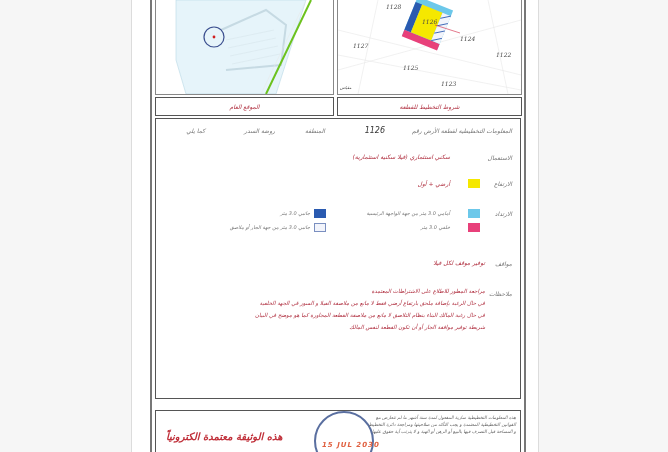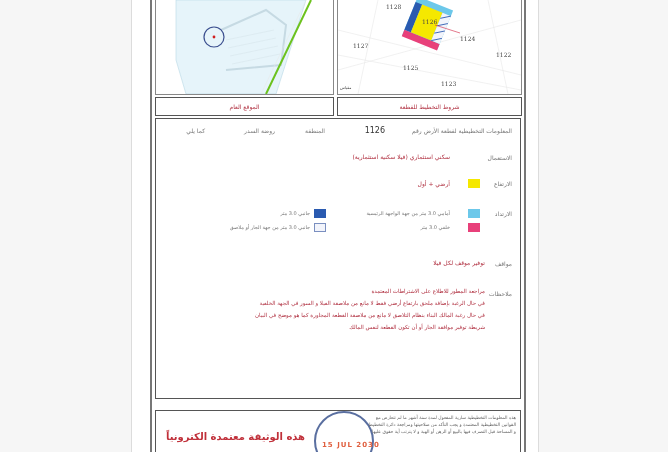--- a/index.html
+++ b/index.html
@@ -1,17 +1,17 @@
 <!DOCTYPE html>
 <html><head>
 <meta charset="utf-8">
 <style>
   html, body { margin:0; padding:0; }
   body { width:668px; height:452px; background:#f6f6f6; position:relative; overflow:hidden; font-family:"DejaVu Sans", sans-serif; }
-  .page { position:absolute; left:131px; top:0; width:406px; height:452px; background:#ffffff; border-left:1px solid #dcdcdc; border-right:1px solid #dcdcdc; }
+  .page { position:absolute; left:131px; top:0; width:406px; height:452px; background:#ffffff; border-left:1px solid #dcdcdc; border-right:1px solid #dcdcdc;font-style:italic; }
   .frame { position:absolute; left:18px; top:0; width:372px; height:452px; border-left:2px solid #777; border-right:2px solid #777; }
   .map { position:absolute; top:0; height:94px; border:1px solid #888; border-top:none; overflow:hidden; background:#fff; }
   .map-left { left:3px; width:177px; }
   .map-right { left:185px; width:183px; }
   .caption { position:absolute; top:97px; height:17px; border:1px solid #555; background:#fff; font-size:6px; color:#b03040; text-align:center; line-height:17px; direction:rtl; }
   .cap-left { left:3px; width:177px; }
   .cap-right { left:185px; width:183px; }
   .info { position:absolute; left:3px; top:118px; width:364px; height:279px; border:1px solid #555; direction:rtl; }
   .row { position:absolute; font-size:6px; color:#777; white-space:nowrap; }
   .red { color:#b03040; }

